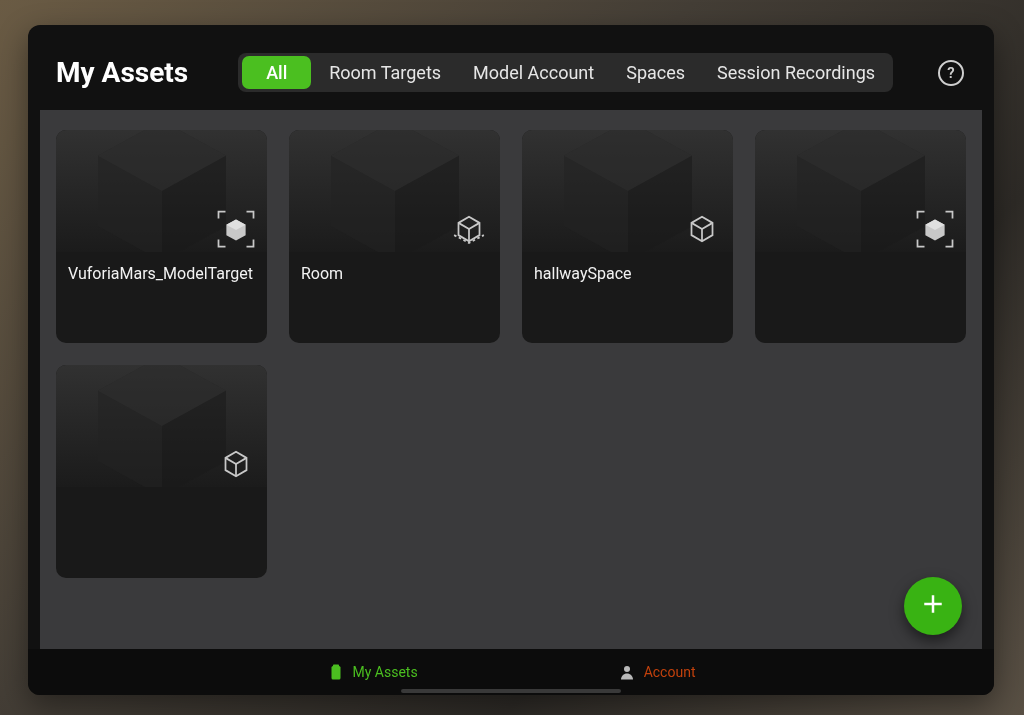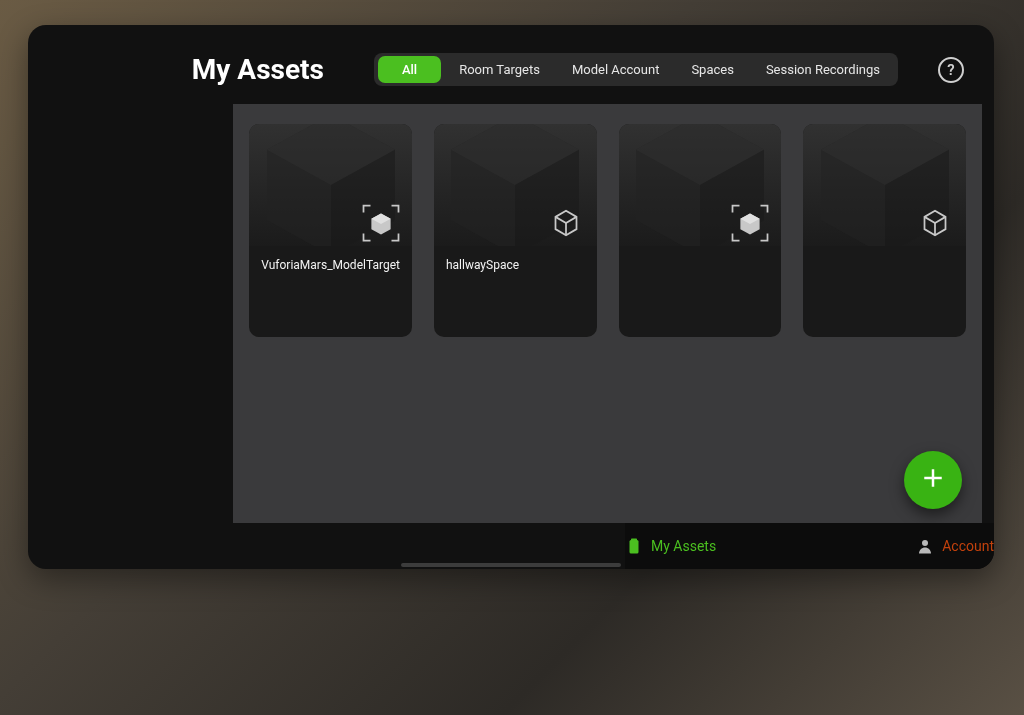--- a/index.html
+++ b/index.html
@@ -8,28 +8,27 @@
     height: 715px;
     font-family: -apple-system, BlinkMacSystemFont, "Segoe UI", Roboto, Helvetica, Arial, sans-serif;
     background: linear-gradient(135deg, #6a5b44 0%, #443e36 40%, #2d2a26 70%, #595044 100%);
     overflow: hidden;
   }
   .window {
     position: absolute;
     top: 25px;
     left: 28px;
     width: 966px;
-    height: 544px;
+    height: 670px;
     background: #111;
-    border-radius: 18px;
+    border-radius: 12px;
     box-shadow: 0 10px 30px rgba(0,0,0,.4);
     display: flex;
     flex-direction: column;
     overflow: hidden;
-    align-items: flex-end;
   }
   
   .header {
     display: flex;
     align-items: center;
     gap: 20px;
     padding: 28px 30px 14px 28px;
   }
   .page-title {
     color: #fff;
@@ -41,21 +40,21 @@
     display: flex;
     align-items: center;
     gap: 4px;
     background: #2b2b2b;
     padding: 3px 4px;
     border-radius: 8px;
     margin-left: 30px;
   }
   .filter-tab {
     color: #e6e6e6;
-    font-size: 13px;
+    font-size: 18px;
     padding: 6px 14px;
     border-radius: 7px;
     cursor: pointer;
     white-space: nowrap;
   }
   .filter-tab.active {
     background: #4bbf20;
     color: #fff;
     font-weight: 500;
     padding-left: 24px;
@@ -97,21 +96,21 @@
     flex-direction: column;
   }
   .thumb {
     height: 122px;
     background: linear-gradient(to bottom, #313131 0%, #262626 50%, #1b1b1b 100%);
     position: relative;
     overflow: hidden;
   }
   .card-title {
     color: #f2f2f2;
-    font-size: 12px;
+    font-size: 16px;
     padding: 12px 12px 0 12px;
     overflow: hidden;
     text-overflow: ellipsis;
     white-space: nowrap;
   }
   
   .bg-shape {
     position: absolute;
     inset: -10px;
     display: flex;
@@ -220,20 +219,40 @@
               <polyline points="24,13 35,19 24,25 13,19" fill="#e0e0e0" stroke="none"></polyline>
             </svg>
           </div>
         </div>
         <div class="card-title">VuforiaMars_ModelTarget</div>
       </div>
 
 
 
 
+      <div class="card">
+        <div class="thumb">
+          <div class="bg-shape">
+            <svg viewBox="0 0 100 100">
+                <polygon points="50,6 90,28 90,72 50,94 10,72 10,28" fill="#232323"></polygon>
+                <polygon points="50,6 90,28 50,50 10,28" fill="#2d2d2d"></polygon>
+                <polygon points="50,50 90,28 90,72 50,94" fill="#1b1b1b"></polygon>
+              </svg>
+          </div>
+          <div class="type-badge">
+            <svg viewBox="0 0 48 48">
+              <polygon points="24,10 36,17 36,31 24,38 12,31 12,17" fill="none"></polygon>
+              <polyline points="12,17 24,24 36,17"></polyline>
+              <line x1="24" y1="24" x2="24" y2="38"></line>
+              <path d="M7 31 L24 40 L41 31" stroke-dasharray="3 3"></path>
+            </svg>
+          </div>
+        </div>
+        <div class="card-title">Room</div>
+      </div>
 
       <div class="card">
         <div class="thumb">
           <div class="bg-shape">
             <svg viewBox="0 0 100 100">
                 <polygon points="50,6 90,28 90,72 50,94 10,72 10,28" fill="#232323"></polygon>
                 <polygon points="50,6 90,28 50,50 10,28" fill="#2d2d2d"></polygon>
                 <polygon points="50,50 90,28 90,72 50,94" fill="#1b1b1b"></polygon>
               </svg>
           </div>

